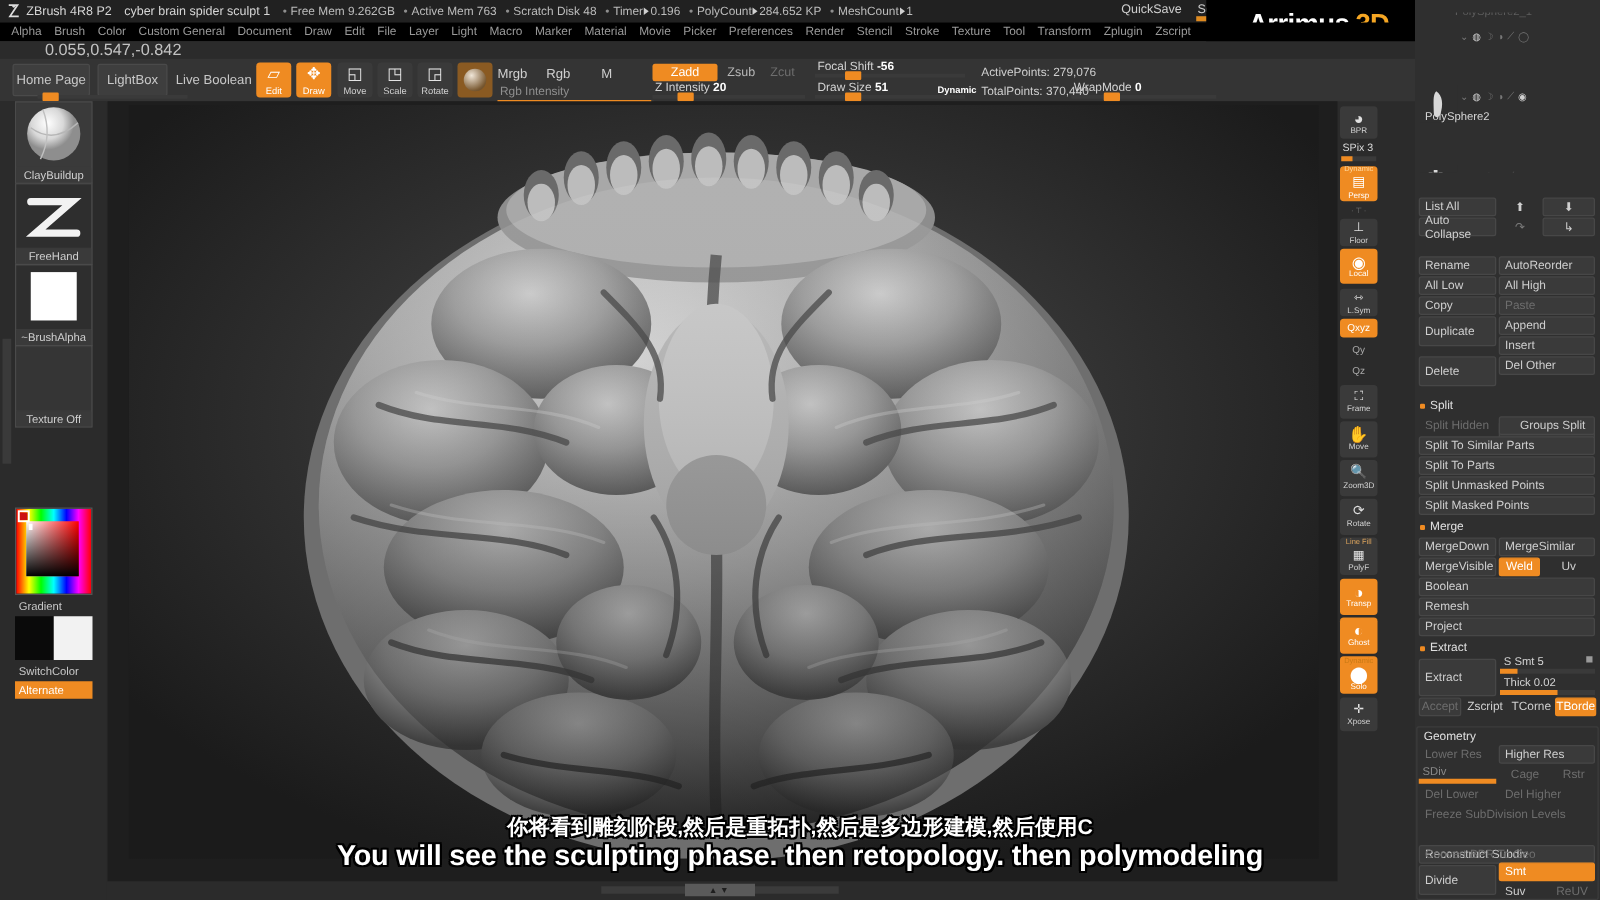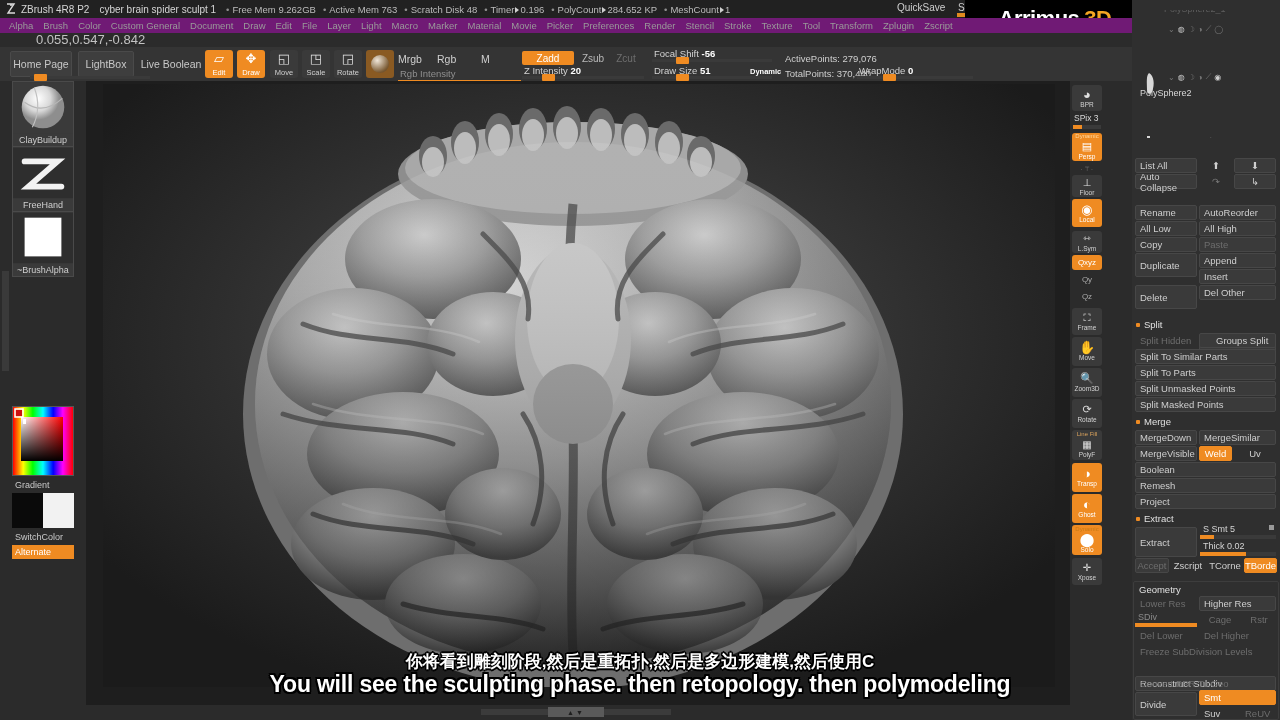--- a/index.html
+++ b/index.html
@@ -41,21 +41,21 @@
   .watermark .w1 { color: #ffffff; }
   .watermark .w2 { color: #f5a623; margin-left: 5px; }
 
   .wincontrols { position: absolute; right: 2px; top: 0px; height: 18px;
     display: flex; align-items: center; gap: 9px; padding-right: 6px; }
   .wc { font-size: 11px; color: #cfcfcf; line-height: 1; cursor: default; }
 
   
   .menubar {
     position: absolute; left: 0; top: 18px; width: 1280px; height: 15px;
-    background: #701a75; display: flex; align-items: center;
+    background: #000000; display: flex; align-items: center;
     padding-left: 4px; font-size: 9.5px;
   }
   .menuitem { color: #9a9a9a; padding: 1px 5px; white-space: nowrap; }
 
   
   .coordrow { position: absolute; left: 0; top: 33px; width: 1280px; height: 14px;
     background: #2b2b2b; font-size: 13px; color: #c2c2c2; padding-left: 36px; line-height: 14px; }
 
   
   .toolbar { position: absolute; left: 0; top: 47px; width: 1280px; height: 34px;
@@ -357,20 +357,26 @@
     </div>
 
     <div class="lslot" style="top:130px;">
       <svg class="thumb" viewBox="0 0 62 52">
         <rect width="62" height="52" fill="#2e2e2e"></rect>
         <rect x="12" y="5" width="38" height="40" fill="#ffffff"></rect>
       </svg>
       <span class="cap">~BrushAlpha</span>
     </div>
 
+    <div class="lslot" style="top:195px;">
+      <svg class="thumb" viewBox="0 0 62 52">
+        <rect width="62" height="52" fill="#353535"></rect>
+      </svg>
+      <span class="cap">Texture Off</span>
+    </div>
 
 
     <div class="colorpick" style="top:325px;">
       <svg width="60" height="68" viewBox="0 0 60 68">
         <defs>
           <linearGradient id="hue" x1="0" y1="0" x2="1" y2="0">
             <stop offset="0" stop-color="#ff0000"></stop>
               <stop offset="0.17" stop-color="#ffff00"></stop>
             <stop offset="0.33" stop-color="#00ff00"></stop>
               <stop offset="0.5" stop-color="#00ffff"></stop>

